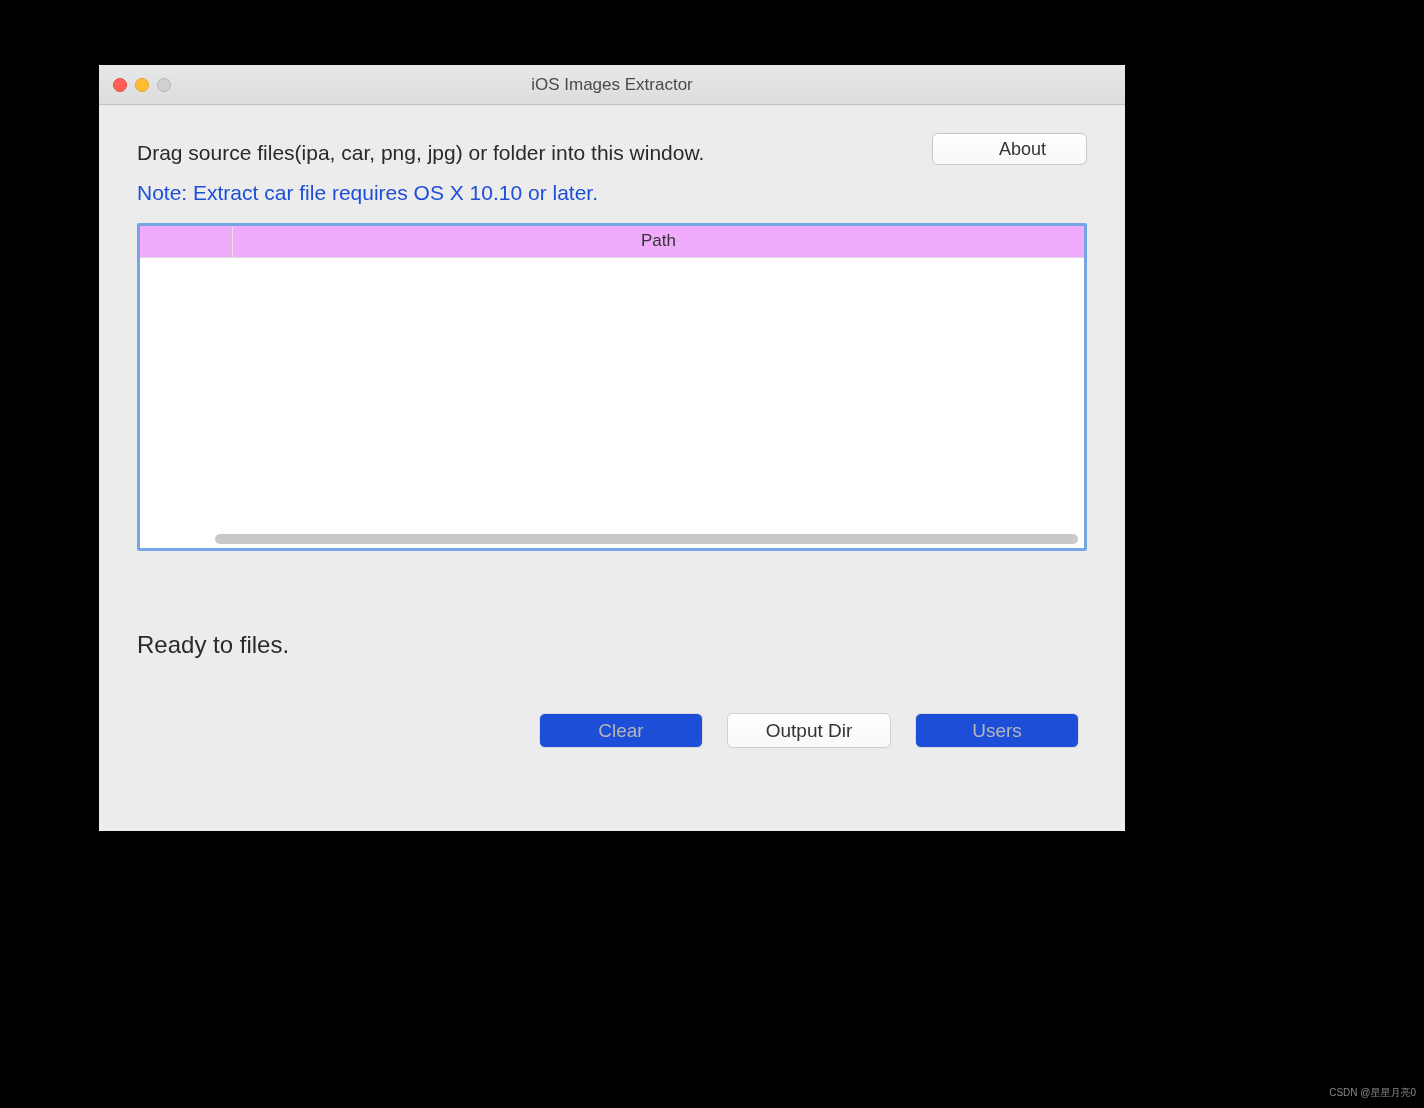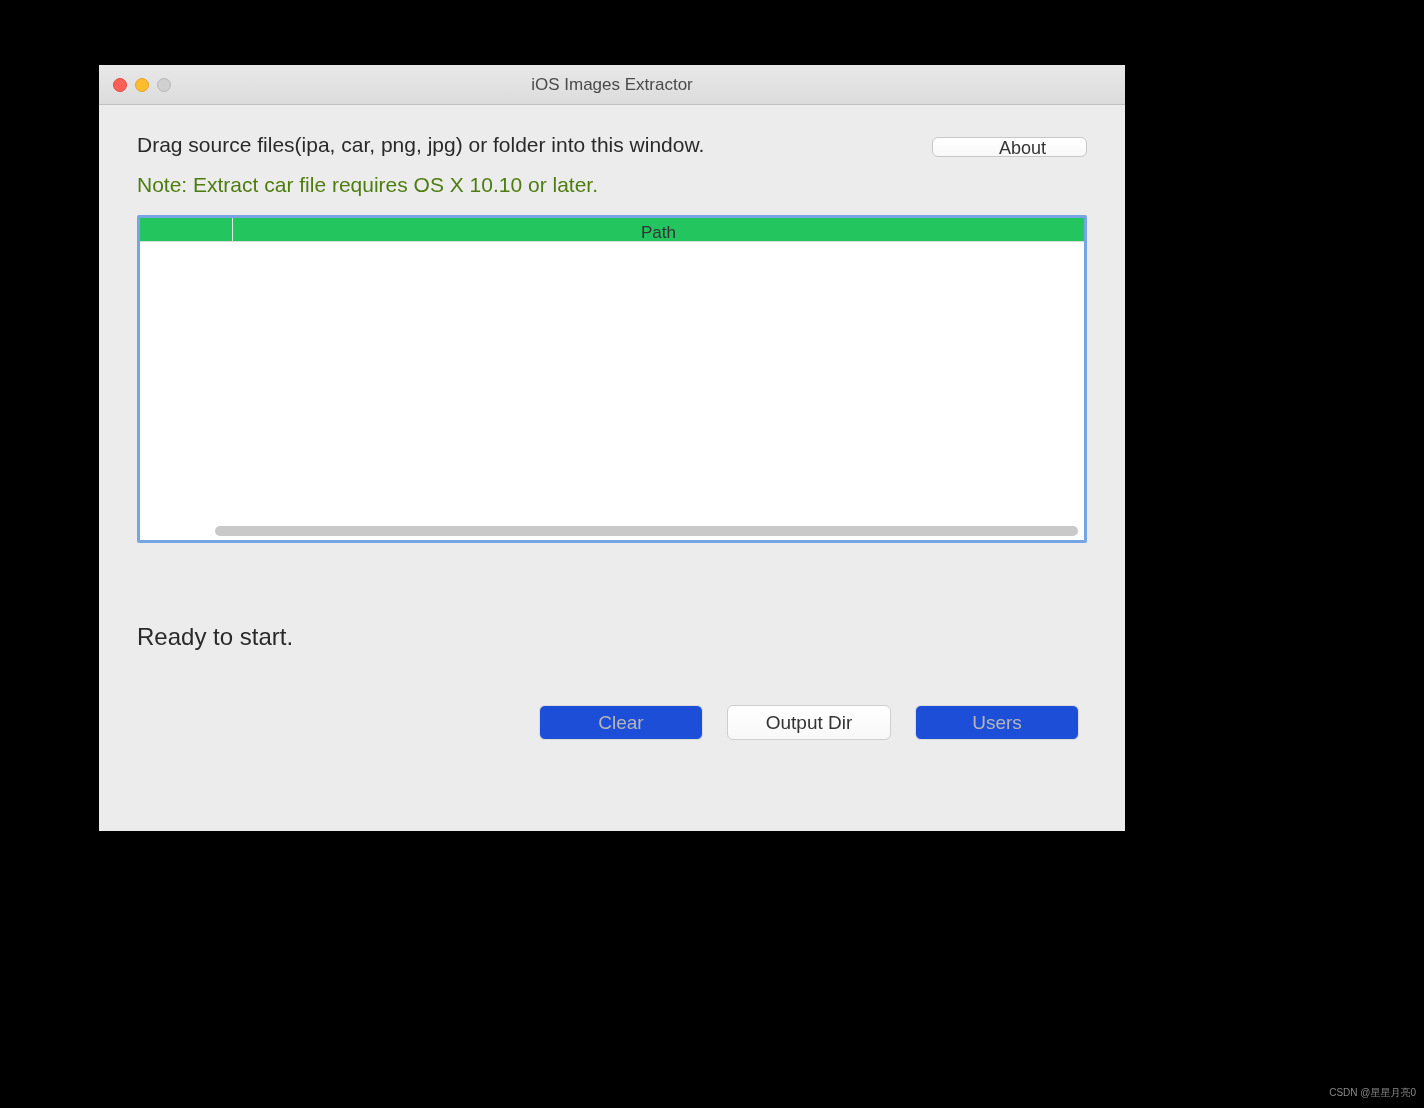--- a/index.html
+++ b/index.html
@@ -64,46 +64,46 @@
       justify-content: space-between;
       align-items: flex-end;
       margin-bottom: 16px;
     }
     .instruction {
       font-size: 21px;
       color: #2a2a2a;
     }
     .about-btn {
       width: 155px;
-      height: 20px;
+      height: 32px;
       background: linear-gradient(#ffffff, #f8f8f8);
       border: 1px solid #c7c7c7;
       border-radius: 6px;
       font-size: 18px;
       color: #333;
       cursor: pointer;
       padding-left: 26px;
     }
     .note {
       font-size: 21px;
-      color: #4d7c0f;
+      color: #1d4ed8;
       margin-bottom: 18px;
     }
     .table-container {
       width: 100%;
       height: 328px;
       border: 3px solid #76a5e3;
       border-radius: 2px;
       background: #fff;
       position: relative;
       overflow: hidden;
     }
     .table-header {
-      height: 24px;
-      background: #22c55e;
+      height: 32px;
+      background: #f0abfc;
       border-bottom: 1px solid #d8d8d8;
       display: flex;
     }
     .col-icon {
       width: 93px;
       border-right: 1px solid #e4e4e4;
     }
     .col-path-header {
       flex: 1;
       text-align: center;
@@ -197,21 +197,21 @@
     <div class="note">Note: Extract car file requires OS X 10.10 or later.</div>
 
     <div class="table-container">
       <div class="table-header">
         <div class="col-icon"></div>
         <div class="col-path-header">Path</div>
       </div>
       <div class="hscrollbar"></div>
     </div>
 
-    <div class="status">Ready to start.</div>
+    <div class="status">Ready to files.</div>
 
     <div class="button-row">
       <button class="action-btn disabled">Clear</button>
       <button class="action-btn">Output Dir</button>
       <button class="action-btn disabled">Users</button>
     </div>
   </div>
 </div>
 
 <div class="watermark">CSDN @星星月亮0</div>

